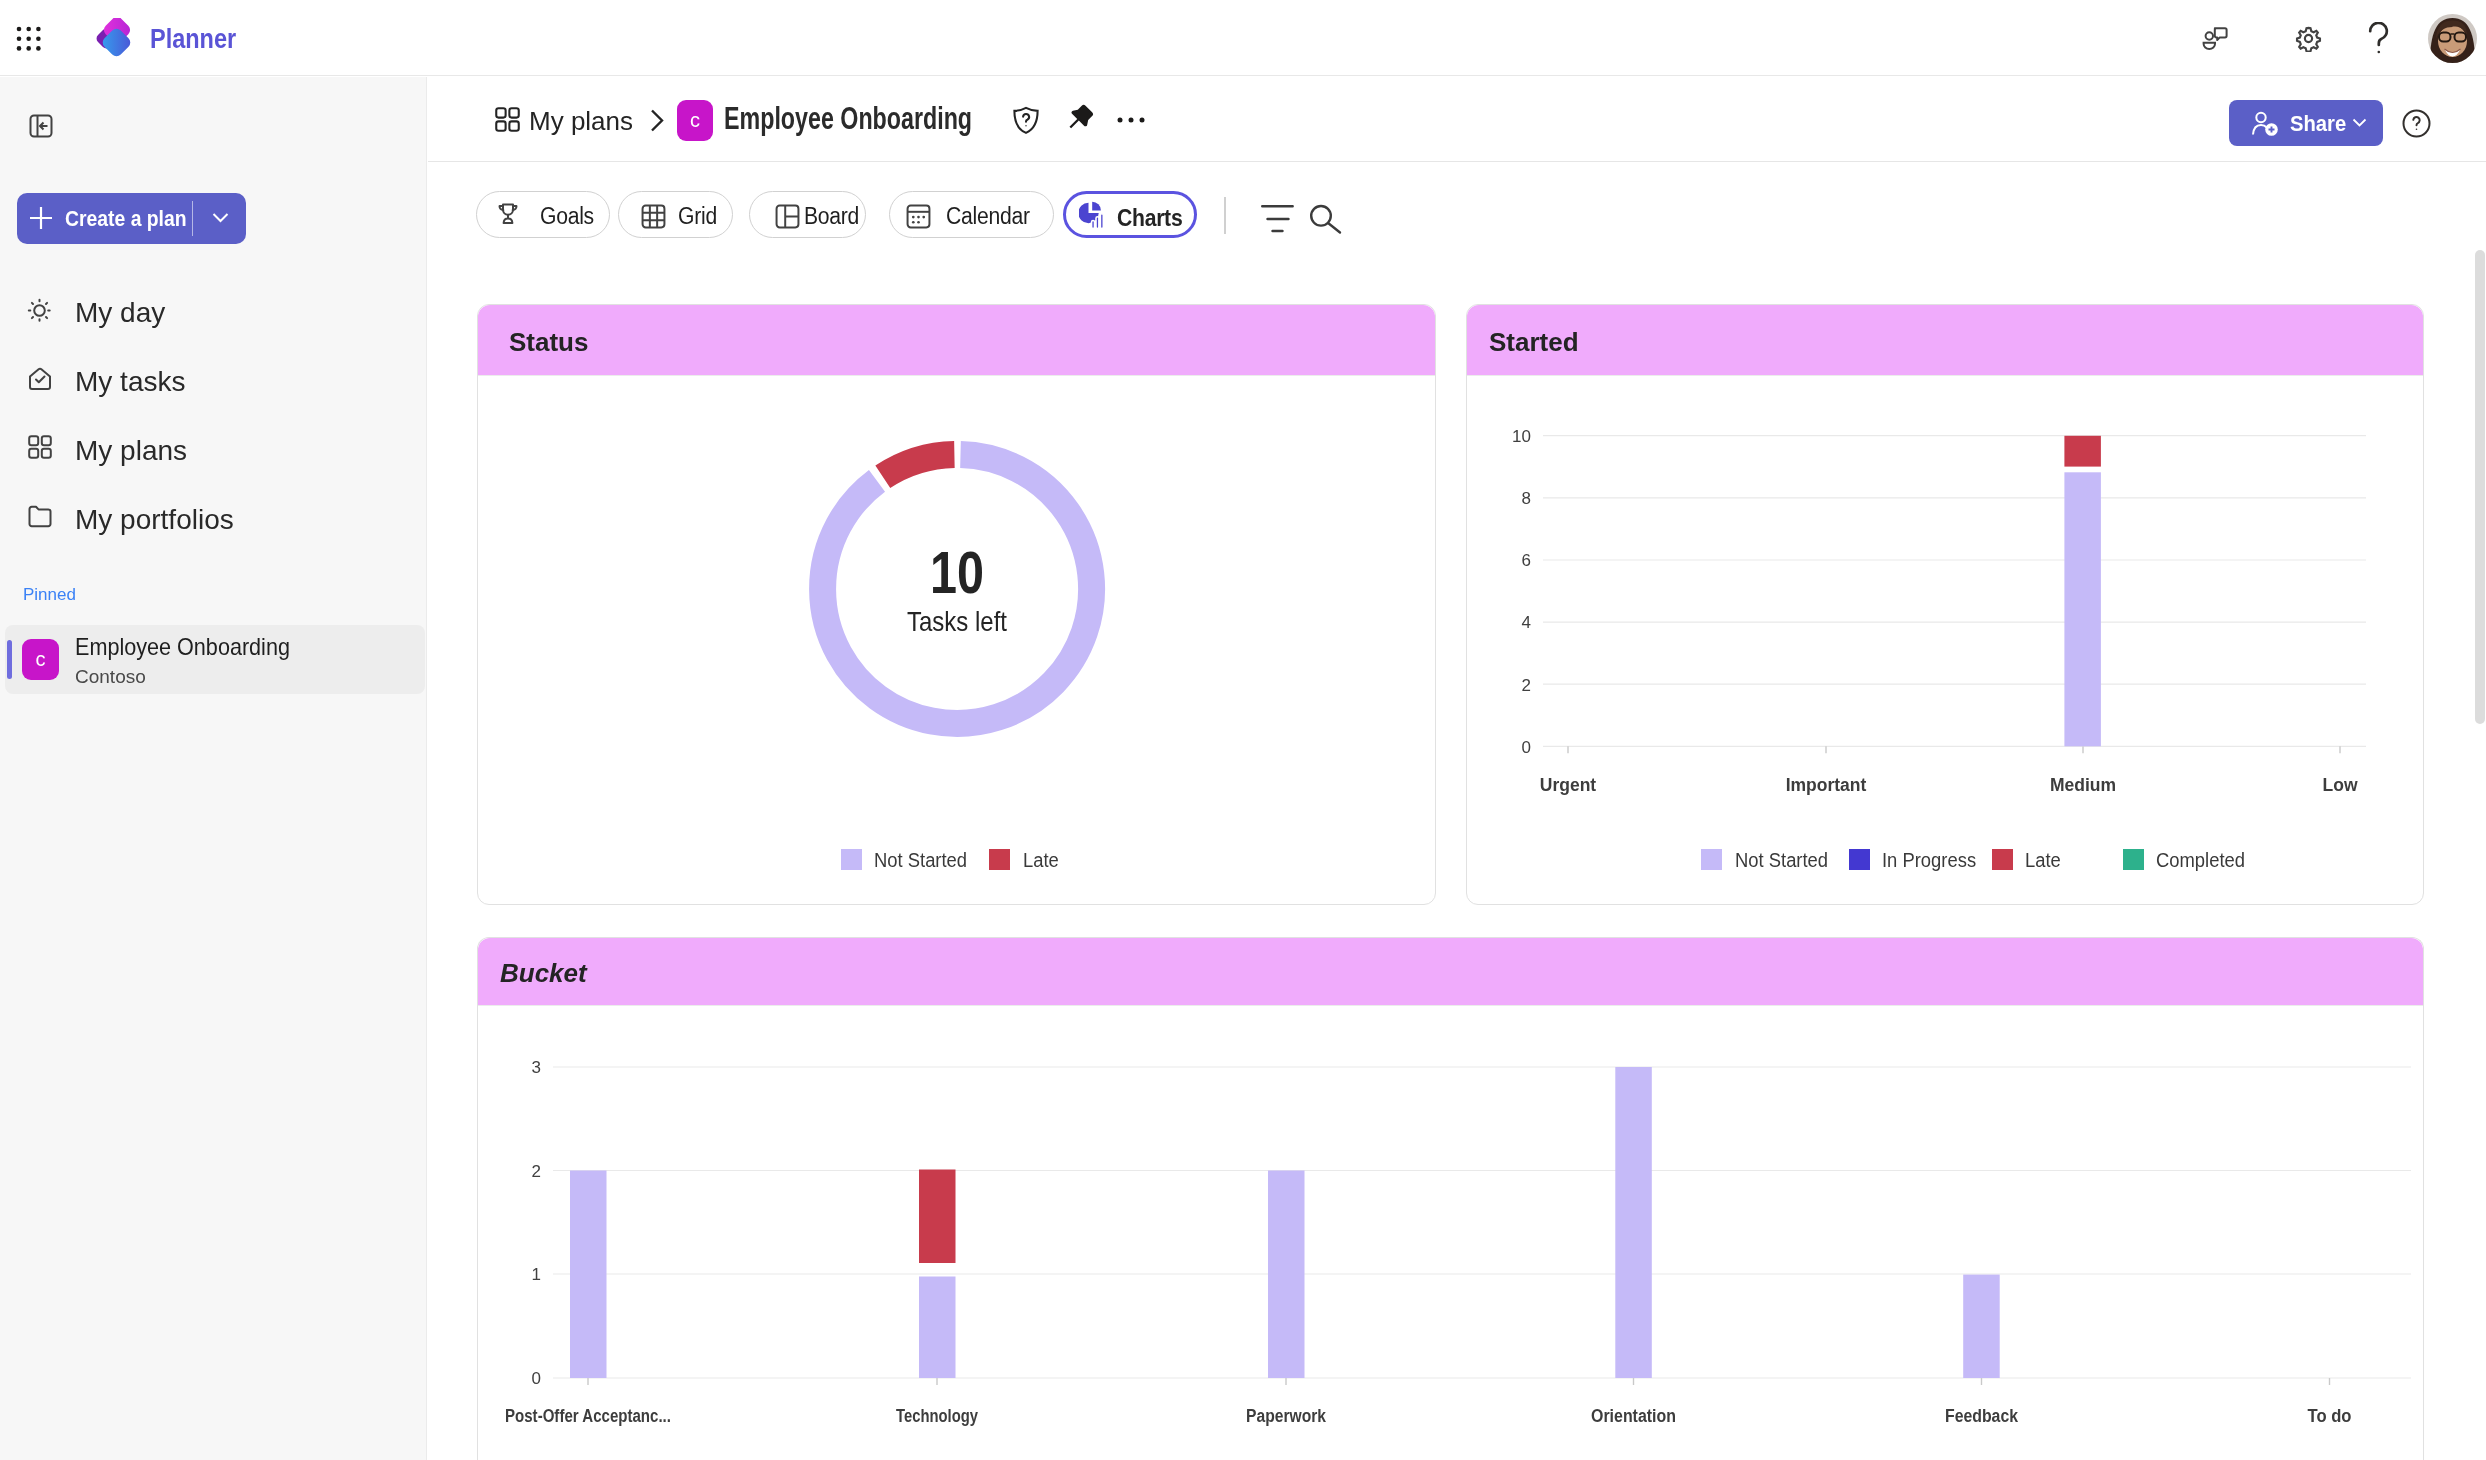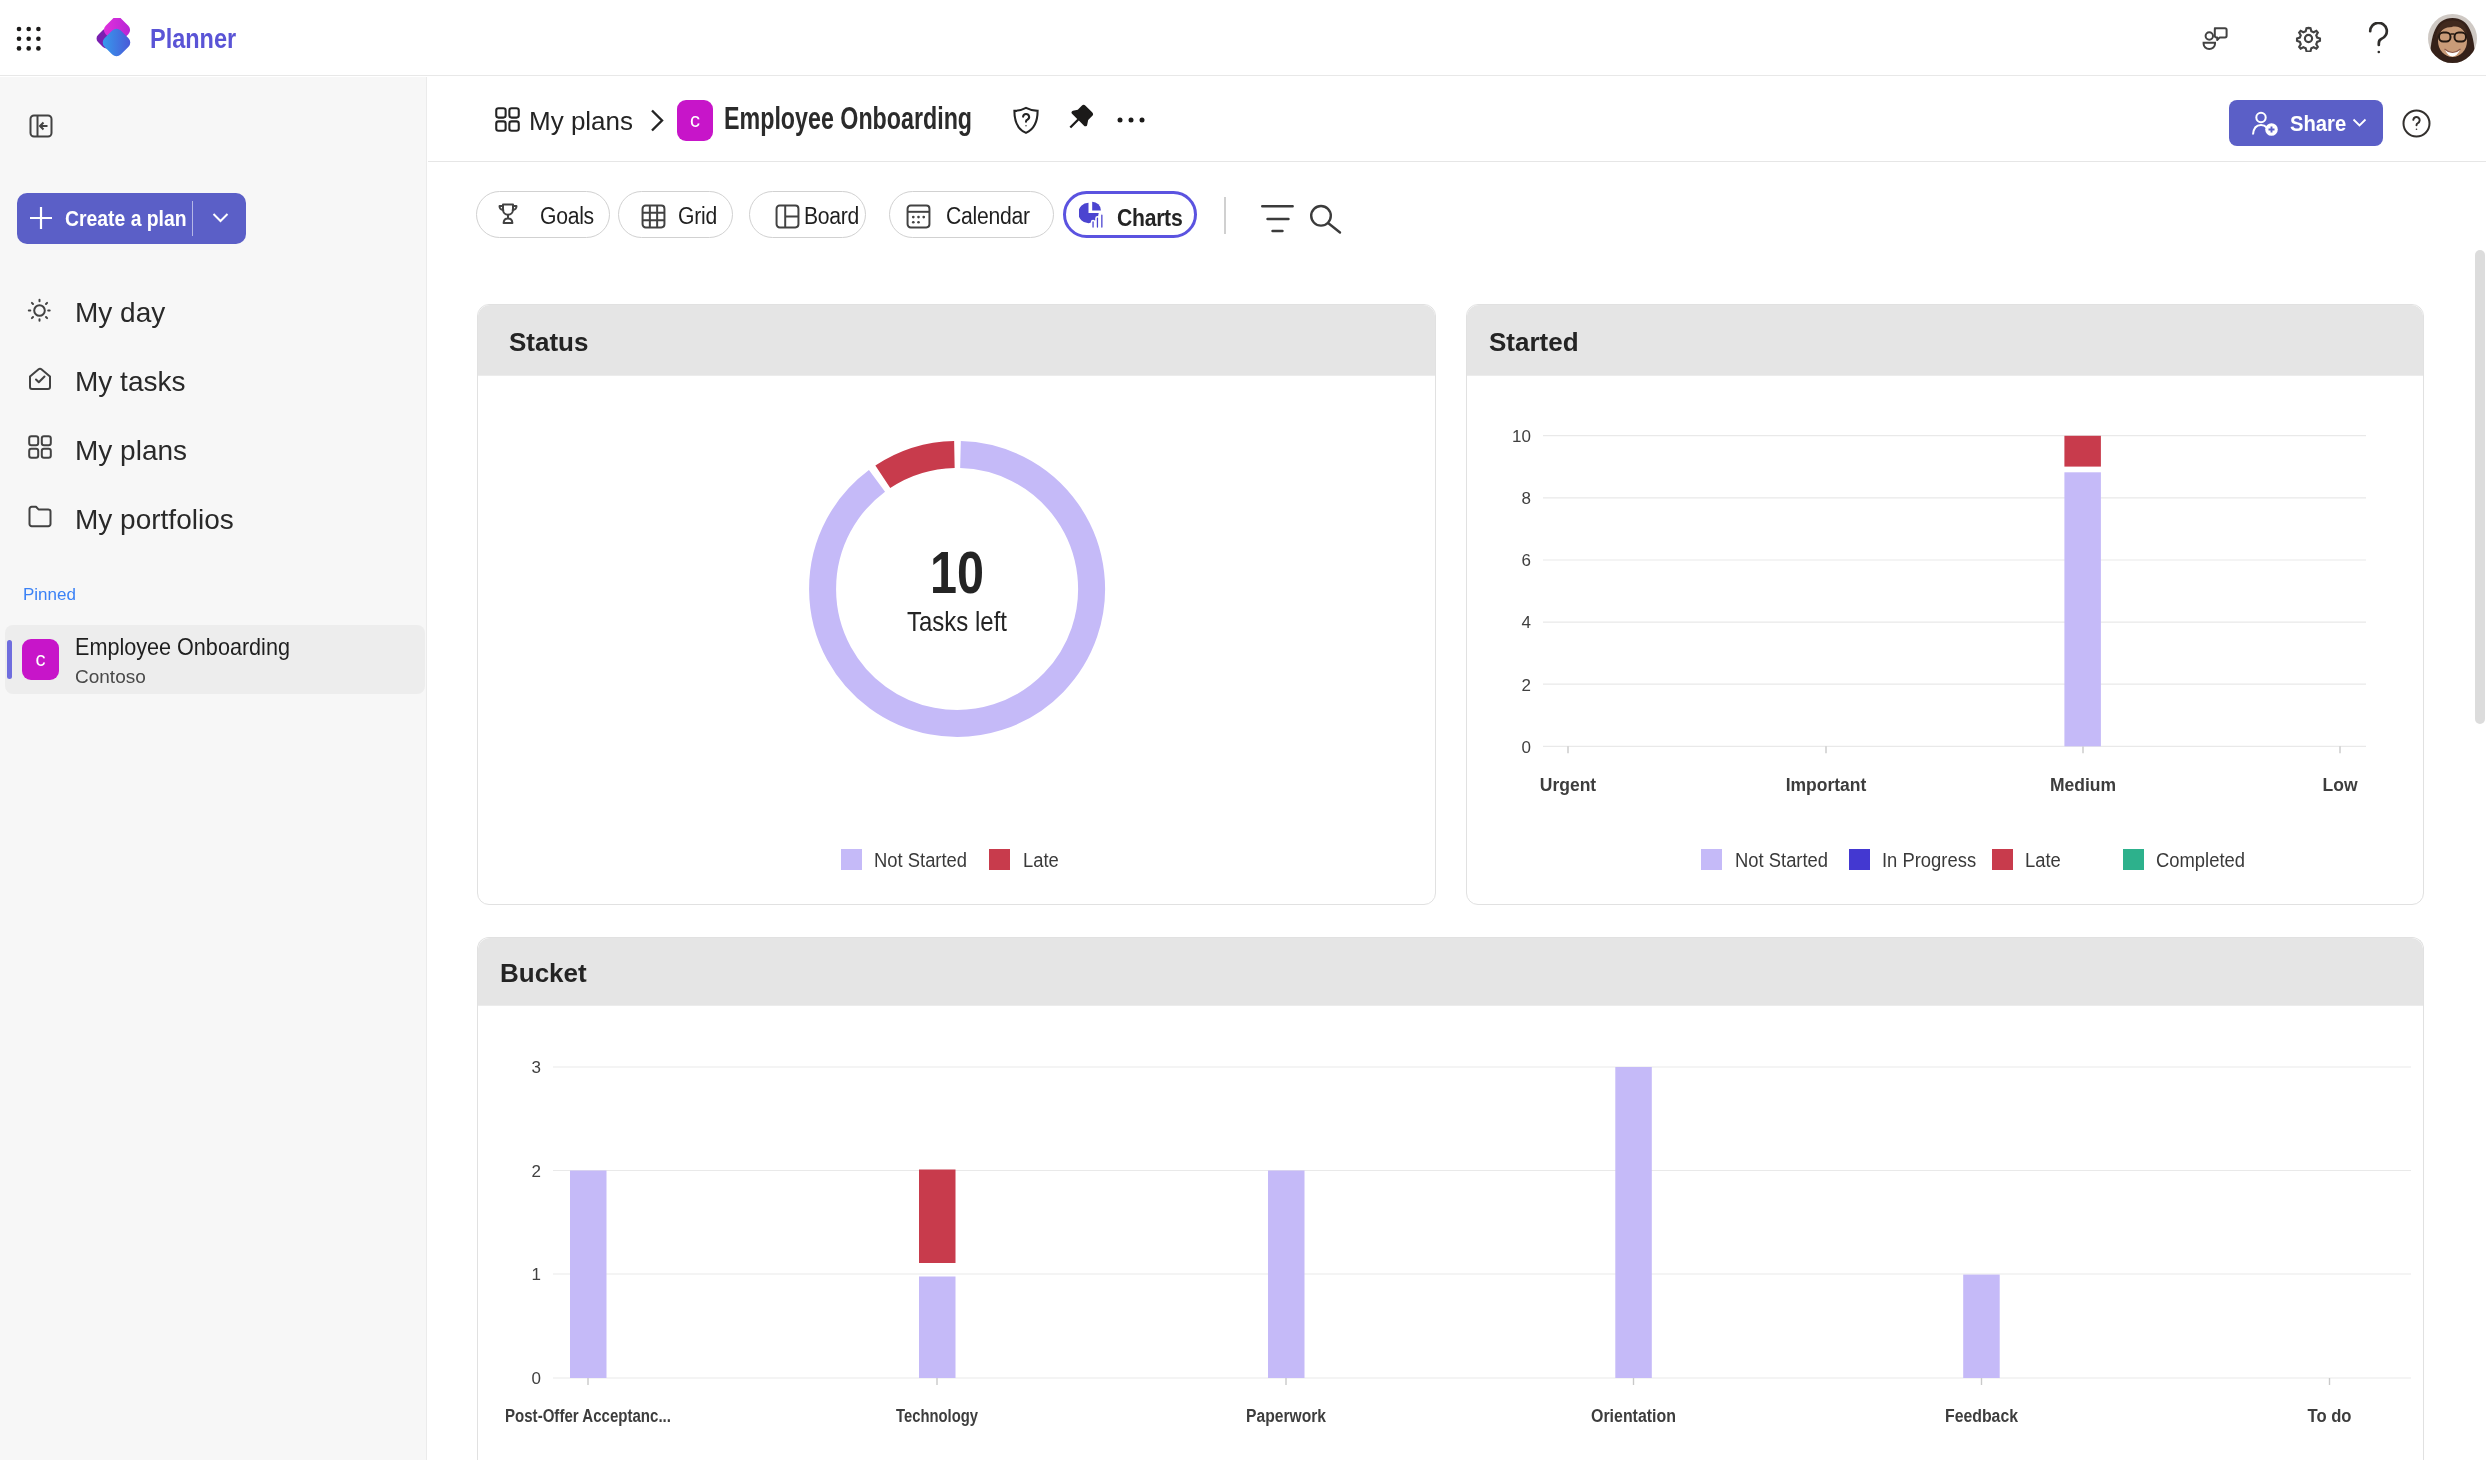--- a/index.html
+++ b/index.html
@@ -41,21 +41,21 @@
 #share-txt { left:2290px; top:111px; font-size:22px; font-weight:600; color:#fff; transform:scaleX(0.92); transform-origin:0 50%; }
 
 
 .pill { position:absolute; top:191px; height:47px; border:1.5px solid #d1d1d1;
   border-radius:24px; background:#fff; font-size:23px; color:#1f1f1f; }
 .pill span { position:absolute; top:11px; letter-spacing:-0.3px; transform:scaleX(0.92); transform-origin:0 0; }
 .sx { transform:scaleX(0.88); transform-origin:0 50%; }
 
 
 .card { position:absolute; background:#fff; border:1px solid #e1e1e1; border-radius:12px; }
-.card-head { position:absolute; left:0; top:0; right:0; height:71px; background:#e5e5e5;
+.card-head { position:absolute; left:0; top:0; right:0; height:71px; background:#f0abfc;
   border-bottom:1px solid #ececec; border-radius:12px 12px 0 0; }
 .card-title { position:absolute; left:31px; top:22px; font-size:26px; font-weight:600; color:#242424; }
 #card-status   { left:477px;  top:304px; width:959px; height:601px; }
 #card-priority { left:1466px; top:304px; width:958px; height:601px; }
 #card-bucket   { left:477px;  top:937px; width:1947px; height:533px; border-bottom:none;
   border-radius:12px 12px 0 0; }
 
 .legend { position:absolute; font-size:20px; color:#3a3a3a; transform:scaleX(0.92); transform-origin:0 50%; }
 .lsq { position:absolute; width:21px; height:21px; top:0; }
 
@@ -337,21 +337,21 @@
     <div class="legend" style="left:268px; top:544px;">Not Started</div>
     <div class="lsq" style="left:382px; top:544px; background:#4338d1;"></div>
     <div class="legend" style="left:415px; top:544px;">In Progress</div>
     <div class="lsq" style="left:525px; top:544px; background:#c83b4c;"></div>
     <div class="legend" style="left:558px; top:544px;">Late</div>
     <div class="lsq" style="left:656px; top:544px; background:#2db18c;"></div>
     <div class="legend" style="left:689px; top:544px;">Completed</div>
   </div>
 
   <div class="card" id="card-bucket">
-    <div class="card-head" style="height:68px;">
+    <div class="card-head" style="height:68px;font-style:italic;">
         <div class="card-title" style="left:22px; top:20px;">Bucket</div>
       </div>
     <svg class="abs" style="left:0; top:68px;" width="1945" height="464" viewBox="0 0 1945 464">
 
       <g stroke="#e9e9e9" stroke-width="1.2">
         <line x1="75" y1="61" x2="1933" y2="61"></line>
         <line x1="75" y1="164.5" x2="1933" y2="164.5"></line>
         <line x1="75" y1="268" x2="1933" y2="268"></line>
         <line x1="75" y1="372" x2="1933" y2="372"></line>
       </g>

